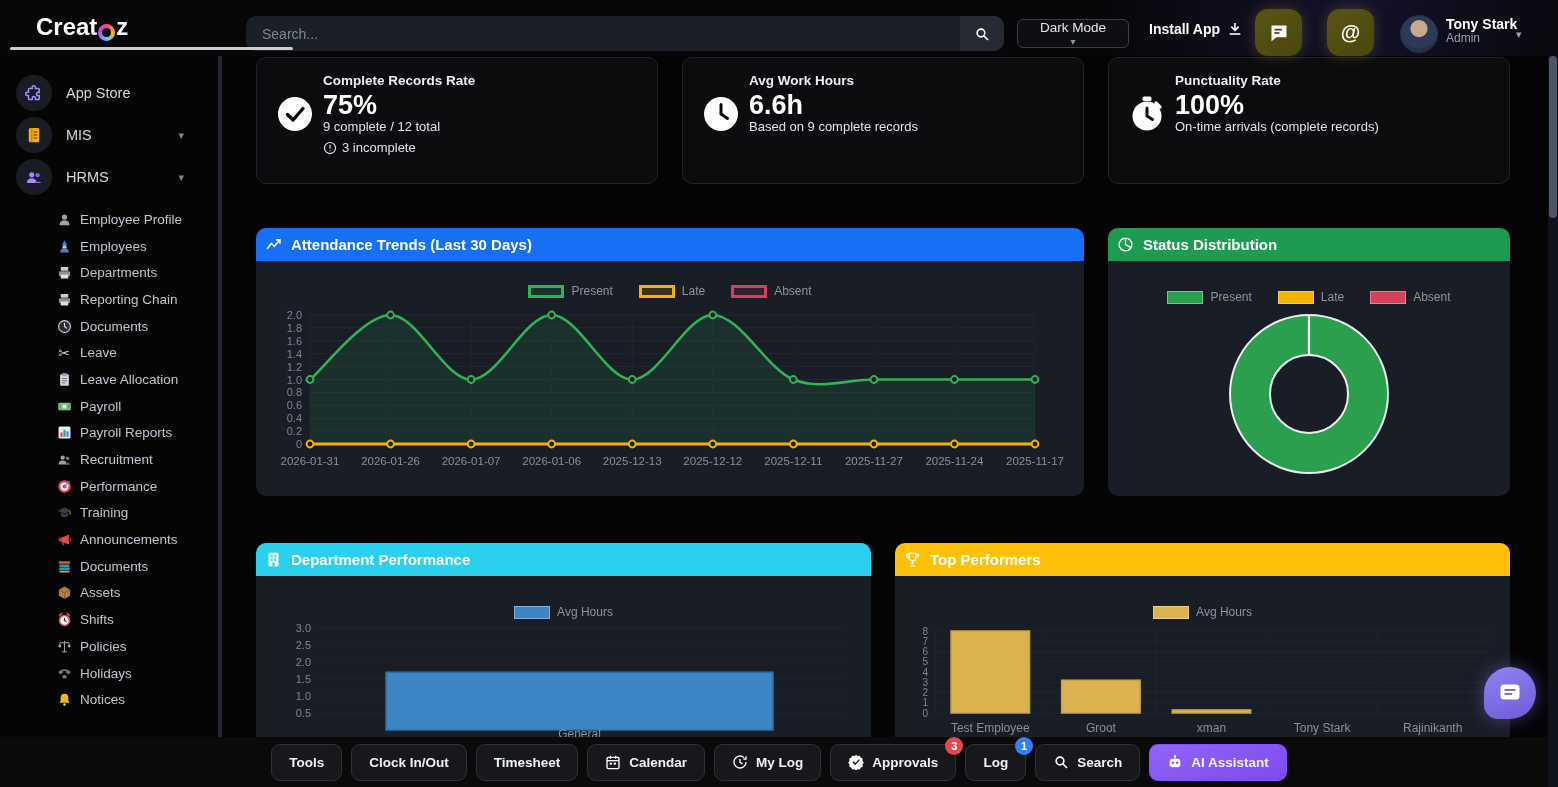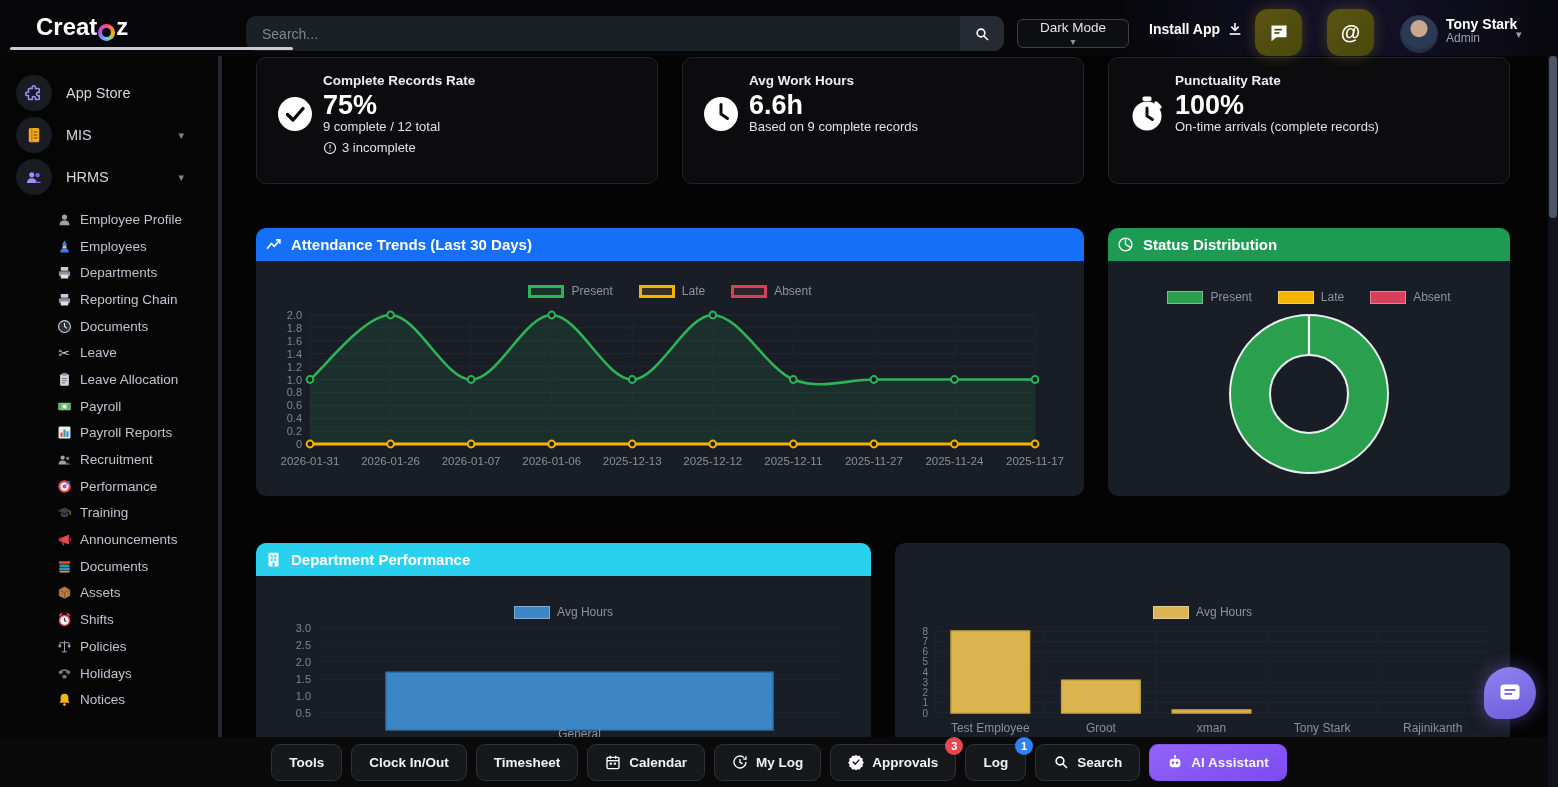--- a/index.html
+++ b/index.html
@@ -579,20 +579,30 @@
         <line x1="62" y1="69" x2="585" y2="69" stroke="#20242e"></line>
         <text class="tick" x="55" y="72.5" text-anchor="end">2.5</text>
         <line x1="62" y1="52" x2="585" y2="52" stroke="#20242e"></line>
         <text class="tick" x="55" y="55.5" text-anchor="end">3.0</text>
         <rect x="129.99" y="96.2" width="387.02" height="57.8" fill="#3c86c5" stroke="#2f6ea5" stroke-width="1.5"></rect>
         <text class="cat" x="323.5" y="162" text-anchor="middle">General</text>
       </svg>
     </div>
 
   <div class="panel" id="panel-top" style="left:895px;top:543px;width:615px;height:194px;border-radius:10px 10px 0 0;">
+    <div class="panel-h" style="background:#ffc107;">
+      <span class="ic" style="display: inline-flex; align-items: center;">
+          <svg width="17" height="17" viewBox="0 0 24 24" fill="none" stroke="#fff" stroke-width="1.9">
+            <path d="M7.5 3h9v6a4.5 4.5 0 0 1-9 0z"></path>
+            <path d="M7.5 5H3.8a3.6 3.6 0 0 0 3.7 4.6M16.5 5h3.7a3.6 3.6 0 0 1-3.7 4.6"></path>
+            <path d="M12 13.5v4M8.5 21h7M10 17.5h4"></path>
+          </svg>
+        </span>
+      <span>Top Performers</span>
+    </div>
     <div class="legend" style="top:62px;" id="legend-top">
         <span class="lg-item">
           <span class="lg-box" style="background:#dcb44f;border:1px solid rgba(255,255,255,.35);"></span>
           <span>Avg Hours</span>
         </span>
       </div>
   <svg class="chart-svg" width="615" height="161">
         <line x1="40" y1="137" x2="593" y2="137" stroke="#20242e"></line>
         <text class="tick2" x="33" y="140.5" text-anchor="end">0</text>
         <line x1="40" y1="126.75" x2="593" y2="126.75" stroke="#20242e"></line>

